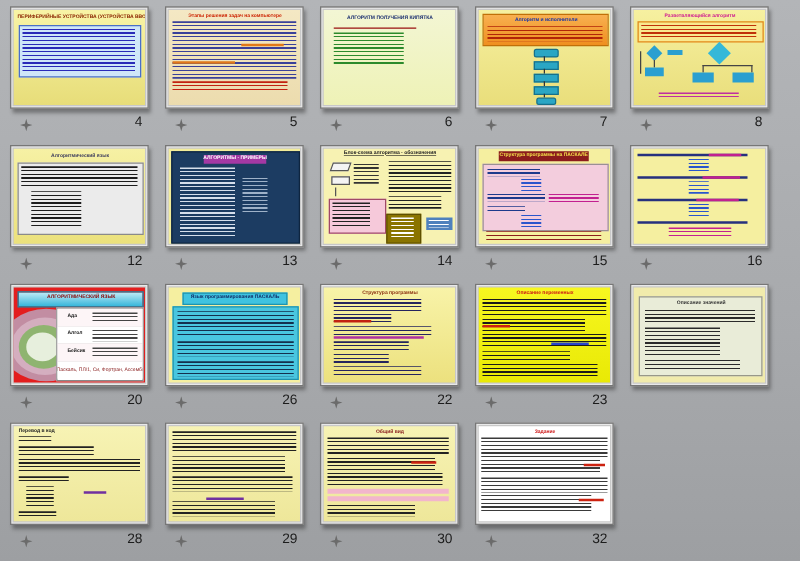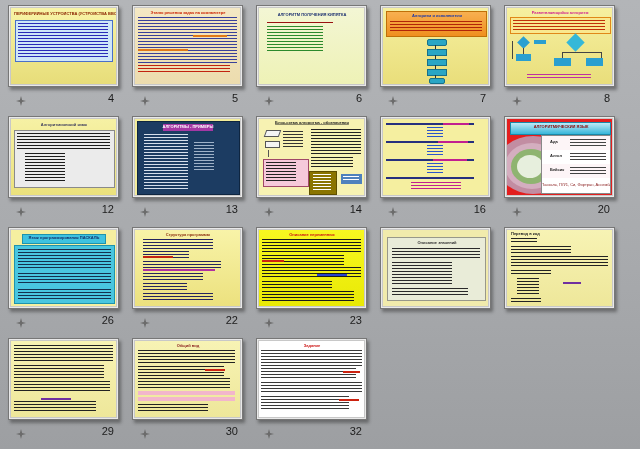--- a/index.html
+++ b/index.html
@@ -204,20 +204,44 @@
       </div>
     </div>
     <div class="foot">
       <span class="anim"><svg viewBox="0 0 10 10" width="10" height="10">
             <path d="M5 0 6.1 3.9 10 5 6.1 6.1 5 10 3.9 6.1 0 5 3.9 3.9Z" fill="#6b6b6b"></path>
           </svg></span>
       <span class="num">14</span>
     </div>
   </div>
 
+  <div class="cell">
+    <div class="thumb">
+      <div class="slide s15">
+        <div style="left:16px;top:2px;width:72px;height:8px;background:#8b1c1c;">
+          <div class="t" style="top:0;color:#f4e04a">Структура программы на ПАСКАЛЕ</div>
+        </div>
+        <div style="left:3px;top:12px;width:99px;height:52px;background:#f3cddd;border:1px solid #9a8f95;">
+          <div class="ln" style="left:3px;top:3px;width:42px;height:6px;color:#1d3a8c;"></div>
+          <div class="ln" style="left:30px;top:11px;width:16px;height:10px;color:#2a55cc;"></div>
+          <div class="ln" style="left:3px;top:23px;width:46px;height:6px;color:#1d3a8c;"></div>
+          <div class="ln" style="left:52px;top:23px;width:40px;height:8px;color:#c22090;"></div>
+          <div class="ln" style="left:3px;top:33px;width:30px;height:6px;color:#1d3a8c;"></div>
+          <div class="ln" style="left:30px;top:40px;width:16px;height:10px;color:#2a55cc;"></div>
+        </div>
+        <div class="ln" style="left:6px;top:66px;width:92px;height:7px;color:#8b1c1c;"></div>
+      </div>
+    </div>
+    <div class="foot">
+      <span class="anim"><svg viewBox="0 0 10 10" width="10" height="10">
+            <path d="M5 0 6.1 3.9 10 5 6.1 6.1 5 10 3.9 6.1 0 5 3.9 3.9Z" fill="#6b6b6b"></path>
+          </svg></span>
+      <span class="num">15</span>
+    </div>
+  </div>
 
   <div class="cell">
     <div class="thumb">
       <div class="slide s16">
         <div class="bar" style="left:3px;top:4px;width:88px;height:2px;background:#26307e;"></div>
         <div class="bar" style="left:60px;top:4px;width:26px;height:2px;background:#c22090;"></div>
         <div class="ln" style="left:44px;top:8px;width:16px;height:10px;color:#2a55cc;"></div>
         <div class="bar" style="left:3px;top:22px;width:88px;height:2px;background:#26307e;"></div>
         <div class="bar" style="left:55px;top:22px;width:30px;height:2px;background:#c22090;"></div>
         <div class="ln" style="left:44px;top:26px;width:16px;height:10px;color:#2a55cc;"></div>
@@ -356,20 +380,26 @@
         <div class="tl" style="left:4px;top:1px;color:#222">Перевод в код</div>
         <div class="ln" style="left:4px;top:8px;width:26px;height:6px;color:#222;"></div>
         <div class="ln" style="left:4px;top:16px;width:60px;height:8px;color:#222;"></div>
         <div class="ln" style="left:4px;top:26px;width:97px;height:12px;color:#222;"></div>
         <div class="ln" style="left:4px;top:40px;width:40px;height:6px;color:#222;"></div>
         <div class="ln" style="left:10px;top:48px;width:22px;height:18px;color:#222;"></div>
         <div class="bar" style="left:56px;top:52px;width:18px;height:2px;background:#7030a0;"></div>
         <div class="ln" style="left:4px;top:68px;width:30px;height:6px;color:#222;"></div>
       </div>
     </div>
+    <div class="foot">
+      <span class="anim"><svg viewBox="0 0 10 10" width="10" height="10">
+            <path d="M5 0 6.1 3.9 10 5 6.1 6.1 5 10 3.9 6.1 0 5 3.9 3.9Z" fill="#6b6b6b"></path>
+          </svg></span>
+      <span class="num">28</span>
+    </div>
   </div>
 
   <div class="cell">
     <div class="thumb">
       <div class="slide s29">
         <div class="ln" style="left:3px;top:4px;width:99px;height:18px;color:#222;"></div>
         <div class="ln" style="left:3px;top:24px;width:90px;height:14px;color:#222;"></div>
         <div class="ln" style="left:3px;top:40px;width:96px;height:12px;color:#222;"></div>
         <div class="bar" style="left:30px;top:57px;width:30px;height:2px;background:#7030a0;"></div>
         <div class="ln" style="left:3px;top:60px;width:82px;height:12px;color:#222;"></div>

